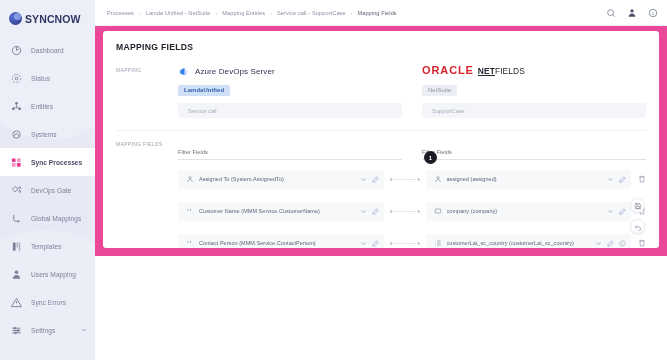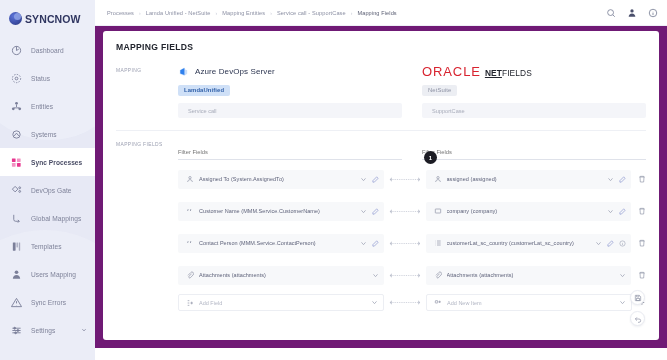--- a/index.html
+++ b/index.html
@@ -58,21 +58,21 @@
   .nav-item.active { background: #ffffff; }
   .nav-ico { width: 11px; height: 11px; flex:0 0 11px; display:block; color:#7b7f99; }
   .nav-item.active .nav-ico { color:#e8368f; }
   .nav-label {
     font-size: 6.6px; color:#7e8299; white-space:nowrap; letter-spacing:.05px;
   }
   .nav-item.active .nav-label { color:#4a4d66; font-weight:600; }
   .nav-caret { margin-left:auto; margin-right:8px; width:6px; height:6px; color:#8b8fa6; }
 
   
-  .main { flex: 1 1 auto; height: 348px; position: relative; background: #701a75; }
+  .main { flex: 1 1 auto; height: 256px; position: relative; background: #ec4899; }
 
   .topbar {
     height: 26px; display:flex; align-items:center;
     padding: 0 9px 0 12px; background:#fff;
     border-bottom: 1px solid #eef0f6;
   }
   .crumbs { display:flex; align-items:center; gap:5px; flex:1 1 auto; }
   .crumb { font-size: 5.6px; color:#8b8fa3; white-space:nowrap; letter-spacing:.1px; }
   .crumb.last { color:#5a5e73; }
   .crumb-sep { font-size:5px; color:#c7cad6; }
@@ -99,21 +99,21 @@
   }
   .panes { flex:1 1 auto; display:flex; gap: 0; }
   .pane { flex: 1 1 50%; padding-right: 10px; }
   .pane.right { padding-left: 10px; padding-right: 0; }
 
   .sys-head { display:flex; align-items:center; gap:6px; height:14px; }
   .azure-ico { width:11px; height:11px; display:block; }
   .sys-name { font-size:8px; color:#2c3550; letter-spacing:.1px; }
   .oracle-wrap { display:flex; align-items:baseline; gap:4px; height:14px; }
   .oracle-red {
-    font-size: 13px; font-weight:400; color:#d8232f; letter-spacing:.9px;
+    font-size: 11px; font-weight:700; color:#d8232f; letter-spacing:.9px;
   }
   .oracle-ns { font-size: 8.4px; color:#23262f; letter-spacing:.1px; }
   .oracle-ns b { font-weight:700;text-decoration:underline; }
 
   .badge {
     display:inline-block; margin-top:6px;
     font-size: 5.9px; letter-spacing:.1px;
     padding: 2.5px 6px; border-radius: 2px;
   }
   .badge.blue { background:#cfe0f7; color:#2f5fa8; font-weight:600; }

